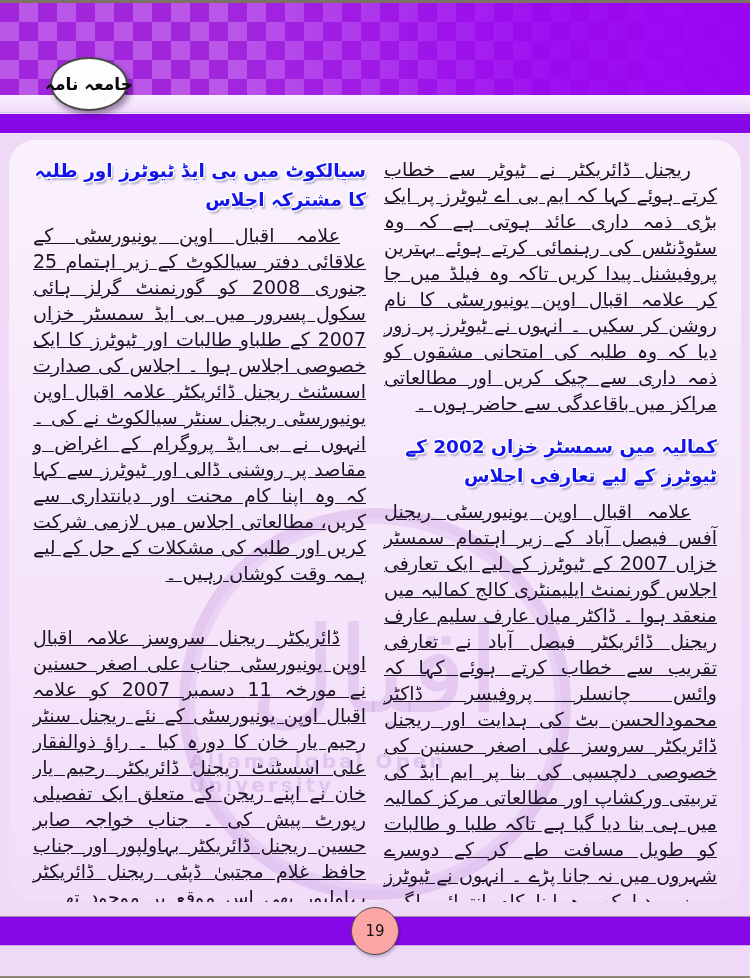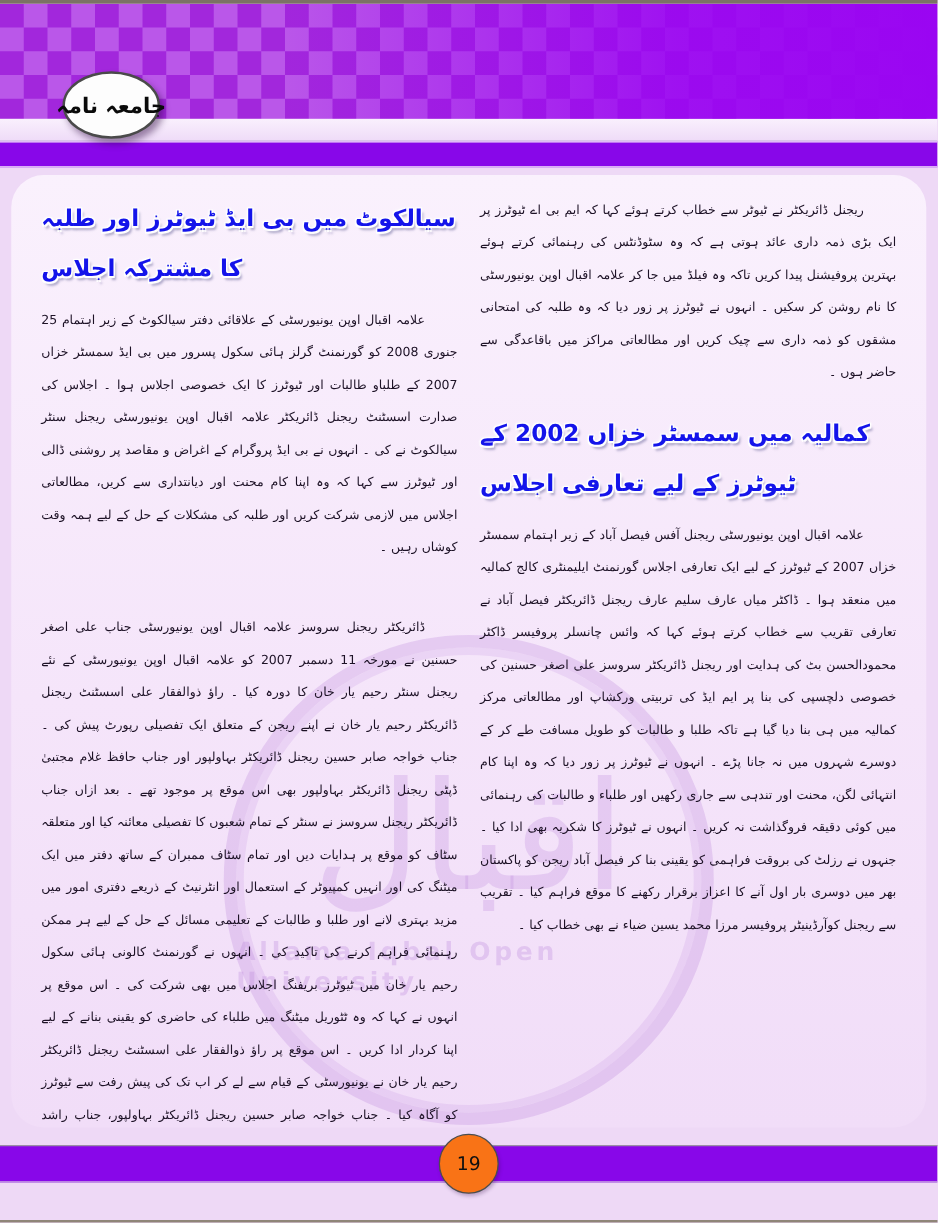--- a/index.html
+++ b/index.html
@@ -76,54 +76,55 @@
   }
 
   .cols{
     position:relative; z-index:2;
     display:flex; flex-direction:row;
     padding:16px 24px 0 24px; gap:18px;
   }
   .col{ width:50%; direction:rtl; }
 
   .article-heading{
-    text-align:left;
-    font-size:18.5px; line-height:40px;
+    text-align:right;
+    font-size:18.5px; line-height:29px;
     font-weight:bold;
     color:#1414ea;
     text-shadow:
       0 0 2px #ffffff, 0 0 3px #ffffff, 0 0 4px #ffffff,
       1px 1px 0 #ffffff, -1px -1px 0 #ffffff, 1px -1px 0 #ffffff, -1px 1px 0 #ffffff,
       2px 3px 2px rgba(10,10,90,.35);
     margin-bottom:8px;
   }
   .article-body{
-    font-size:10px; line-height:26px;
+    font-size:19px; line-height:26px;
     color:#1d1226;
     text-align:justify;
     text-indent:26px;
+    text-decoration:underline;
   }
   .article-block{ margin-top:0; }
   .article-block + .article-block{ margin-top:38px; }
   .col-right .article-block + .article-block{ margin-top:16px; }
 
   
   .footer{
     position:relative; height:78px; margin-top:0;
   }
   .footer .purple-bar{
     position:absolute; top:14px; left:0;
     border-top:1px solid #9a8fa5;
     border-bottom:1px solid #caaee0;
     height:30px;
   }
   .page-number-badge{
     position:absolute; left:50%; top:5px; transform:translateX(-50%);
     width:48px; height:48px; border-radius:50%;
-    background:#f97316;
+    background:#fca5a5;
     border:1.5px solid #4d4d4d;
     display:flex; align-items:center; justify-content:center;
     font-size:15px; color:#111;
     box-shadow:1px 2px 3px rgba(40,0,60,.25);
     z-index:3;
   }
 </style>
 </head>
 <body>
 

